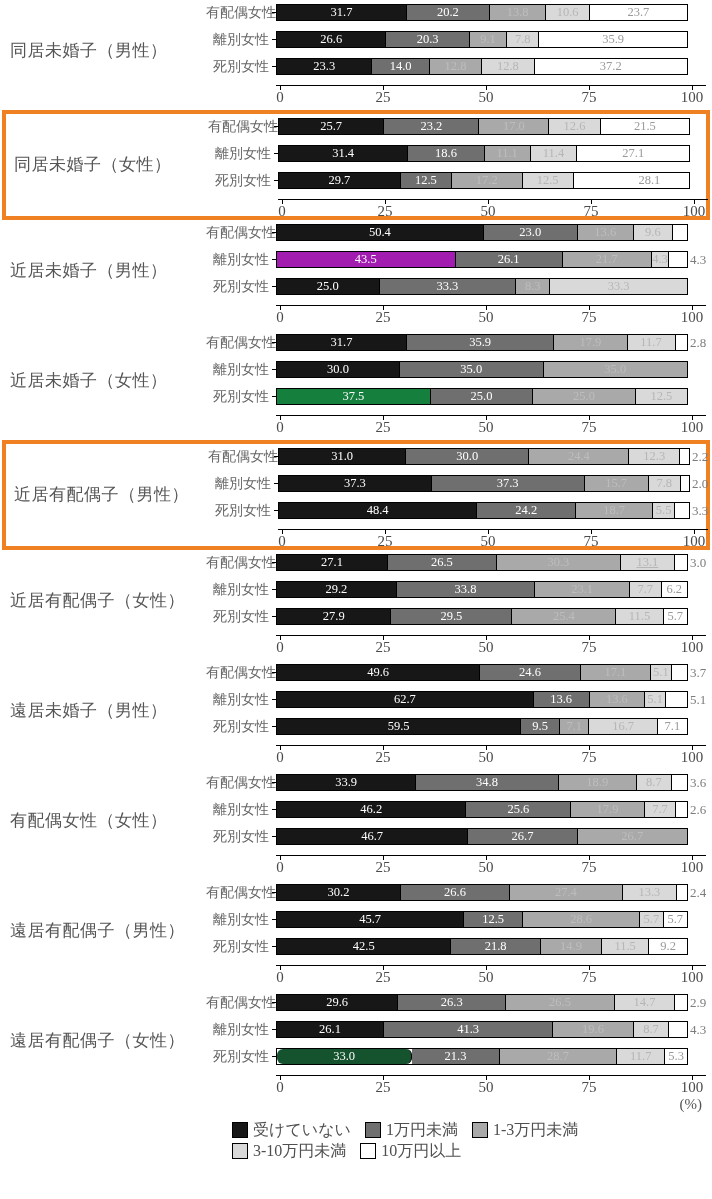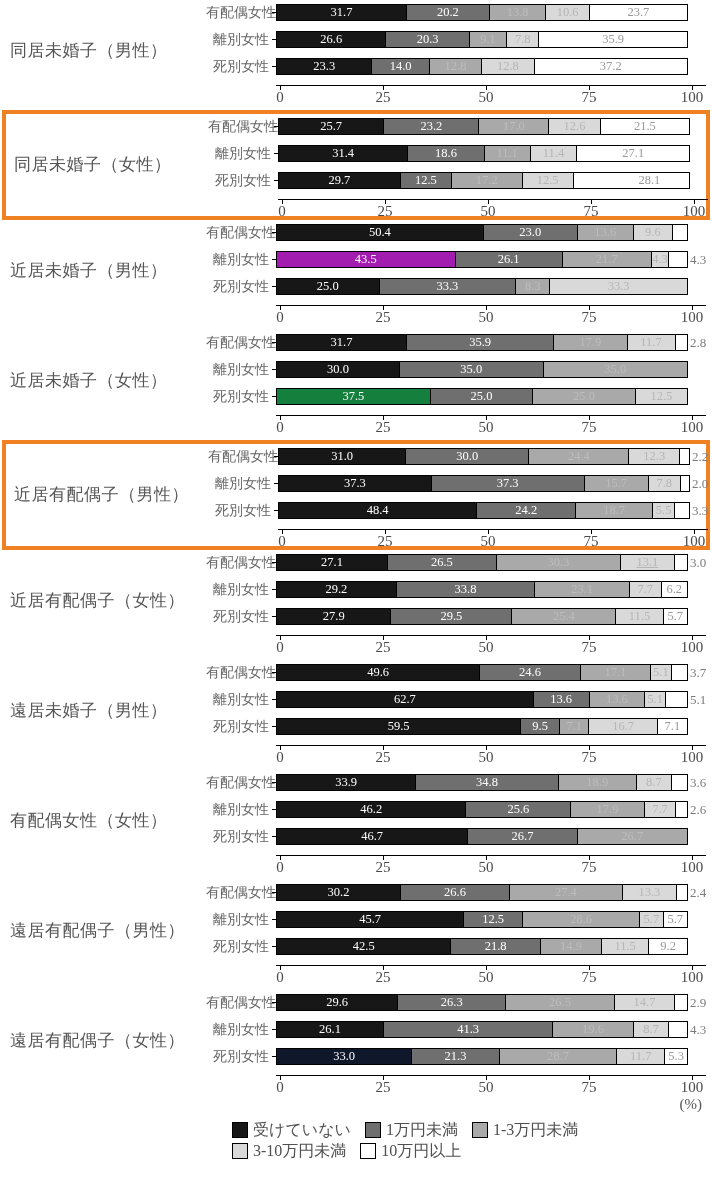--- a/index.html
+++ b/index.html
@@ -998,21 +998,21 @@
                   <div class="seg s4" style="width: 4.3%; background: rgb(255, 255, 255);">
                     <span></span>
                   </div>
                 </div>
                 <div class="outside">4.3</div>
               </div>
               <div class="row">
                 <div class="row-label">死別女性</div>
                 <div class="tickmark"></div>
                 <div class="bar">
-                  <div class="seg s0" style="width: 33%; background: #0f172a;">
+                  <div class="seg s0" style="width: 33%; background: #14532d; border-radius: 6px;">
                     <span>33.0</span>
                   </div>
                   <div class="seg s1" style="width: 21.3%; background: rgb(111, 111, 111);">
                     <span>21.3</span>
                   </div>
                   <div class="seg s2" style="width: 28.7%; background: rgb(169, 169, 169);">
                     <span>28.7</span>
                   </div>
                   <div class="seg s3" style="width: 11.7%; background: rgb(217, 217, 217);">
                     <span>11.7</span>

